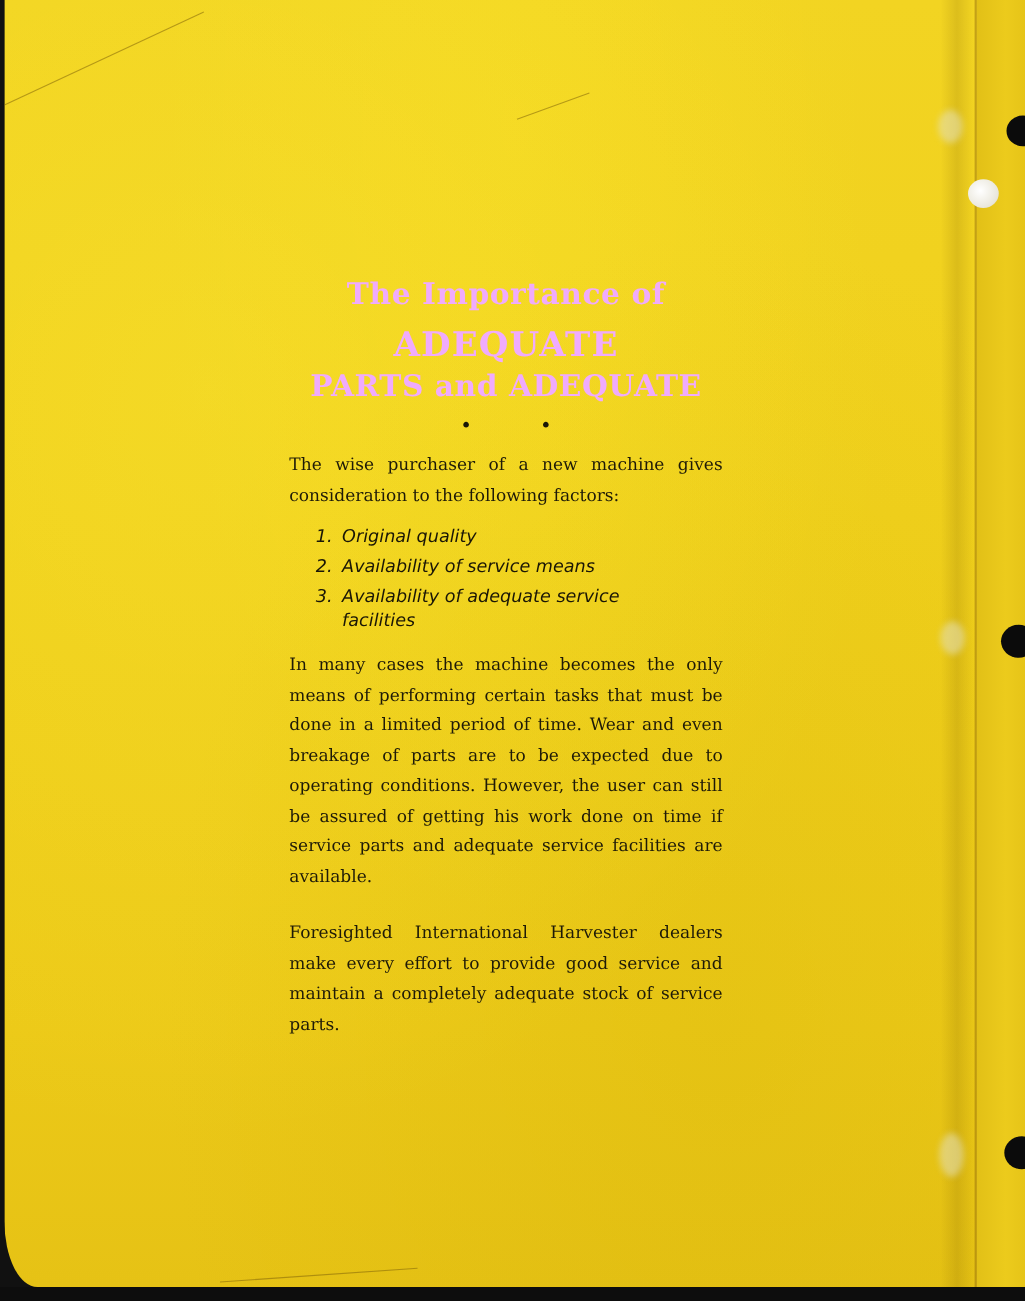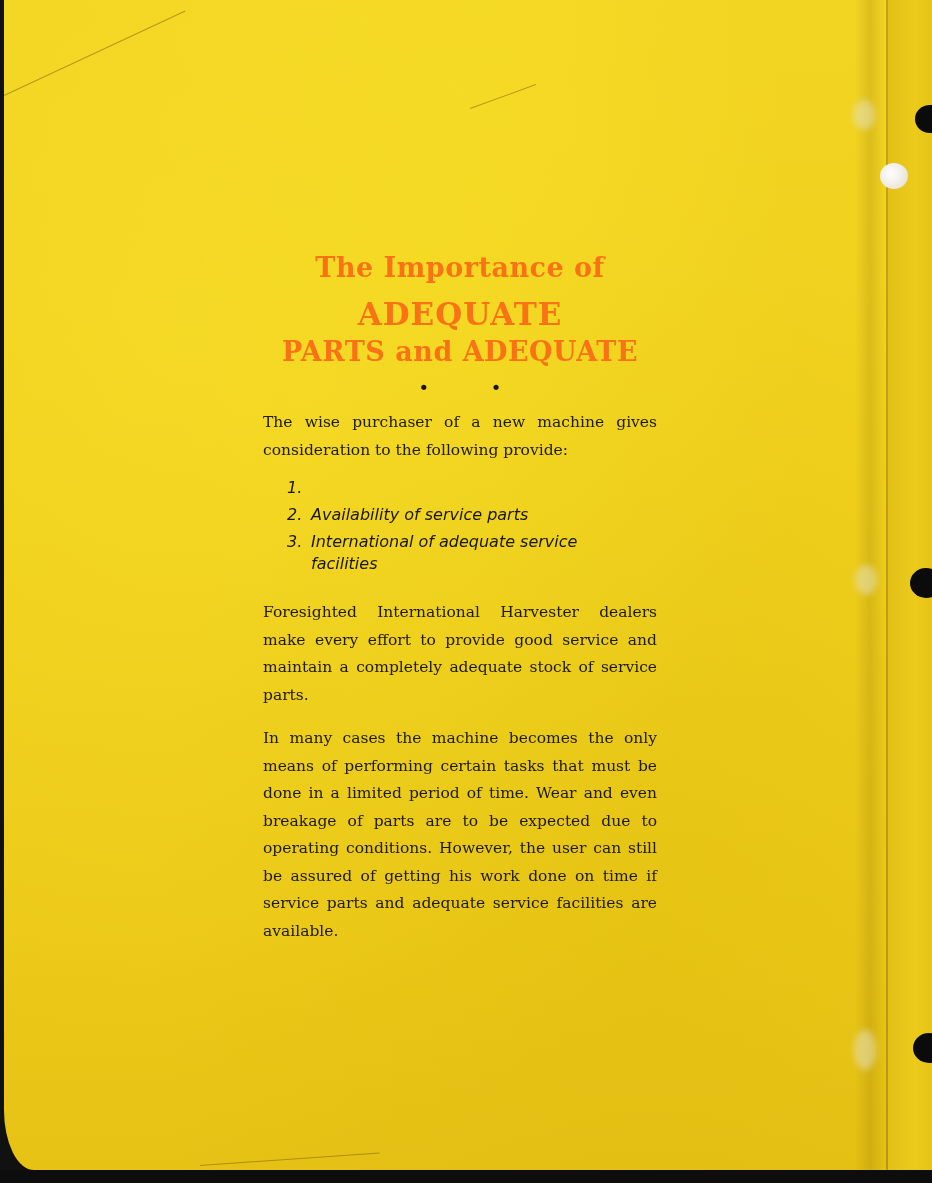--- a/index.html
+++ b/index.html
@@ -105,21 +105,21 @@
       position: absolute;
       left: 250px;
       top: 245px;
       width: 420px;
       color: #1e1a08;
     }
     .title {
       text-align: center;
       font-family: "DejaVu Serif", serif;
       font-weight: bold;
-      color: #f97316;
+      color: #f0abfc;
     }
     .title .t1 {
       font-size: 27px;
       line-height: 46px;
       letter-spacing: 0.5px;
       margin-top: 0;
     }
     .title .t2 {
       font-size: 31px;
       line-height: 38px;
@@ -191,32 +191,33 @@
   <div class="bottom-edge"></div>
 
   <div class="content">
     <div class="title">
       <div class="t1">The Importance of</div>
       <div class="t2">ADEQUATE</div>
       <div class="t3">PARTS and ADEQUATE</div>
     </div>
     <div class="bullets">• •</div>
 
-    <p class="para intro">The wise purchaser of a new machine gives consideration to the following provide:</p>
+    <p class="para intro">The wise purchaser of a new machine gives consideration to the following factors:</p>
 
     <ol class="factors">
       <li>
         <span class="num">1.</span>
+        <span class="txt">Original quality</span>
       </li>
       <li>
         <span class="num">2.</span>
-        <span class="txt">Availability of service parts</span>
+        <span class="txt">Availability of service means</span>
       </li>
       <li class="multi">
         <span class="num">3.</span>
-        <span class="txt">International of adequate service facilities</span>
+        <span class="txt">Availability of adequate service facilities</span>
       </li>
     </ol>
 
+    <p class="para p2">In many cases the machine becomes the only means of performing certain tasks that must be done in a limited period of time.  Wear and even breakage of parts are to be expected due to operating conditions.  However, the user can still be assured of getting his work done on time if service parts and adequate service facilities are available.</p>
     <p class="para p3">Foresighted International Harvester dealers make every effort to provide good service and maintain a completely adequate stock of service parts.</p>
-    <p class="para p2">In many cases the machine becomes the only means of performing certain tasks that must be done in a limited period of time.  Wear and even breakage of parts are to be expected due to operating conditions.  However, the user can still be assured of getting his work done on time if service parts and adequate service facilities are available.</p>
   </div>
 </div>
 
 </body></html>

